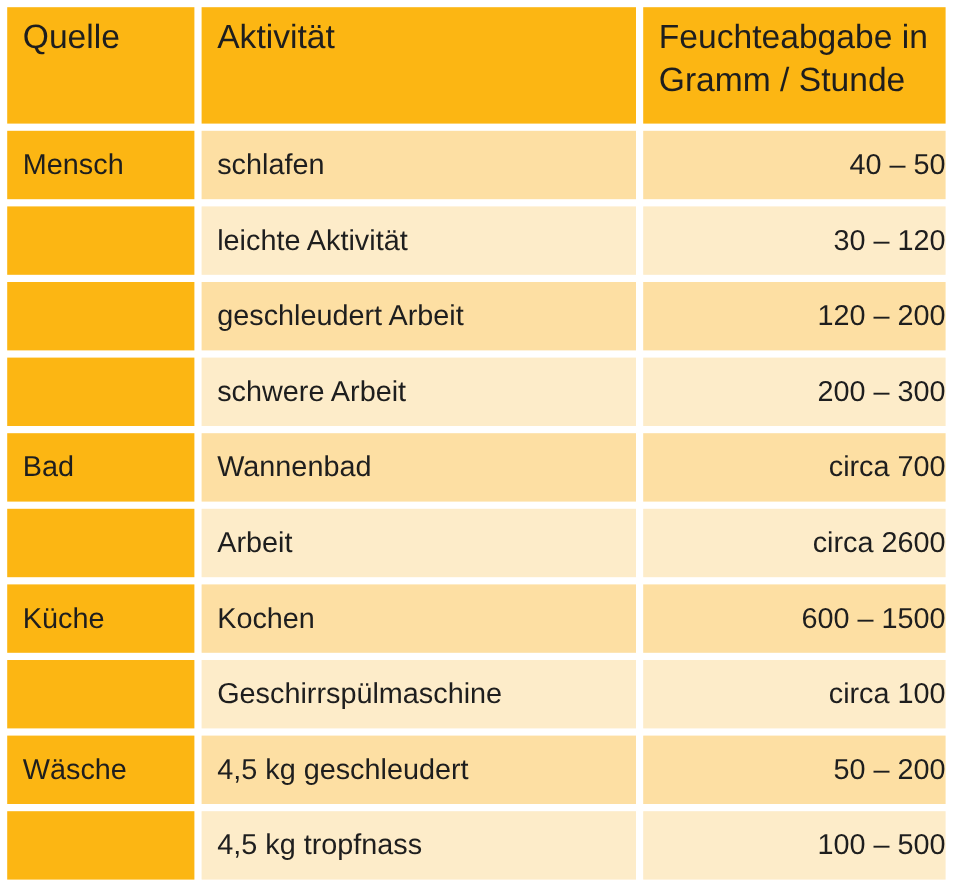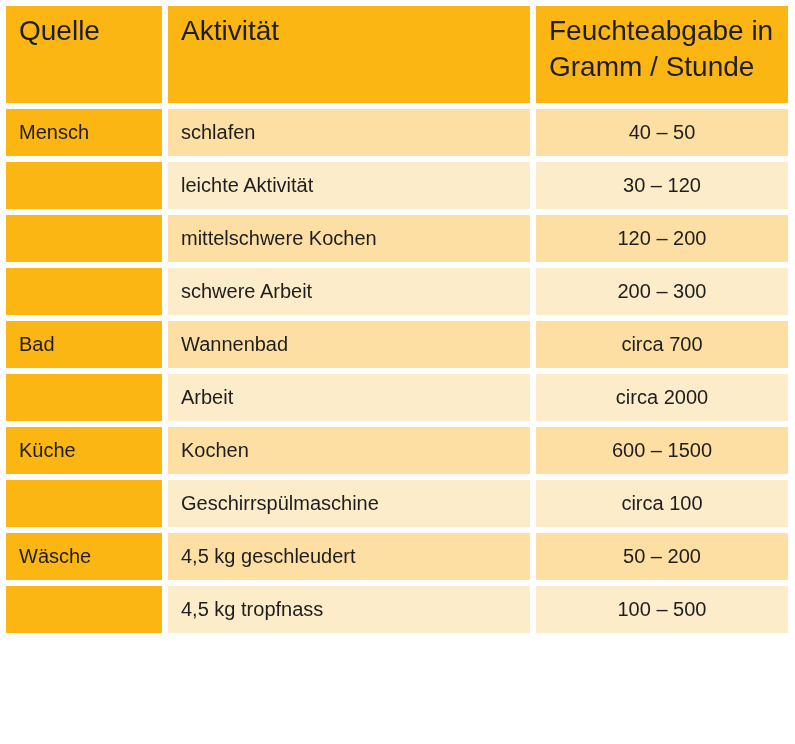--- a/index.html
+++ b/index.html
@@ -39,34 +39,34 @@
     font-weight: normal;
     font-size: 28px;
     line-height: 1.27;
     text-align: left;
     vertical-align: top;
     padding: 7px 6px 16px 13px;
     height: 97px;
     color: var(--text);
   }
   td {
-    font-size: 20px;
-    height: 47px;
+    font-size: 24px;
+    height: 57px;
     vertical-align: middle;
     padding: 0;
     color: var(--text);
     white-space: nowrap;
     overflow: hidden;
   }
   td.quelle {
     background: var(--orange);
     padding-left: 13px;
   }
   td.aktivitaet { padding-left: 13px; }
-  td.feuchte { text-align: center; }
+  td.feuchte { text-align: right; }
   tr.peach td.aktivitaet, tr.peach td.feuchte { background: var(--peach); }
   tr.cream td.aktivitaet, tr.cream td.feuchte { background: var(--cream); }
 </style>
 </head>
 <body>
 
 <div class="page">
   <table class="moisture">
     <colgroup>
       <col class="c-quelle">
@@ -86,37 +86,37 @@
     <td class="aktivitaet">schlafen</td>
     <td class="feuchte">40 – 50</td>
   </tr>
         <tr class="cream">
     <td class="quelle"></td>
     <td class="aktivitaet">leichte Aktivität</td>
     <td class="feuchte">30 – 120</td>
   </tr>
         <tr class="peach">
     <td class="quelle"></td>
-    <td class="aktivitaet">mittelschwere Kochen</td>
+    <td class="aktivitaet">geschleudert Arbeit</td>
     <td class="feuchte">120 – 200</td>
   </tr>
         <tr class="cream">
     <td class="quelle"></td>
     <td class="aktivitaet">schwere Arbeit</td>
     <td class="feuchte">200 – 300</td>
   </tr>
         <tr class="peach">
     <td class="quelle">Bad</td>
     <td class="aktivitaet">Wannenbad</td>
     <td class="feuchte">circa 700</td>
   </tr>
         <tr class="cream">
     <td class="quelle"></td>
     <td class="aktivitaet">Arbeit</td>
-    <td class="feuchte">circa 2000</td>
+    <td class="feuchte">circa 2600</td>
   </tr>
         <tr class="peach">
     <td class="quelle">Küche</td>
     <td class="aktivitaet">Kochen</td>
     <td class="feuchte">600 – 1500</td>
   </tr>
         <tr class="cream">
     <td class="quelle"></td>
     <td class="aktivitaet">Geschirrspülmaschine</td>
     <td class="feuchte">circa 100</td>

